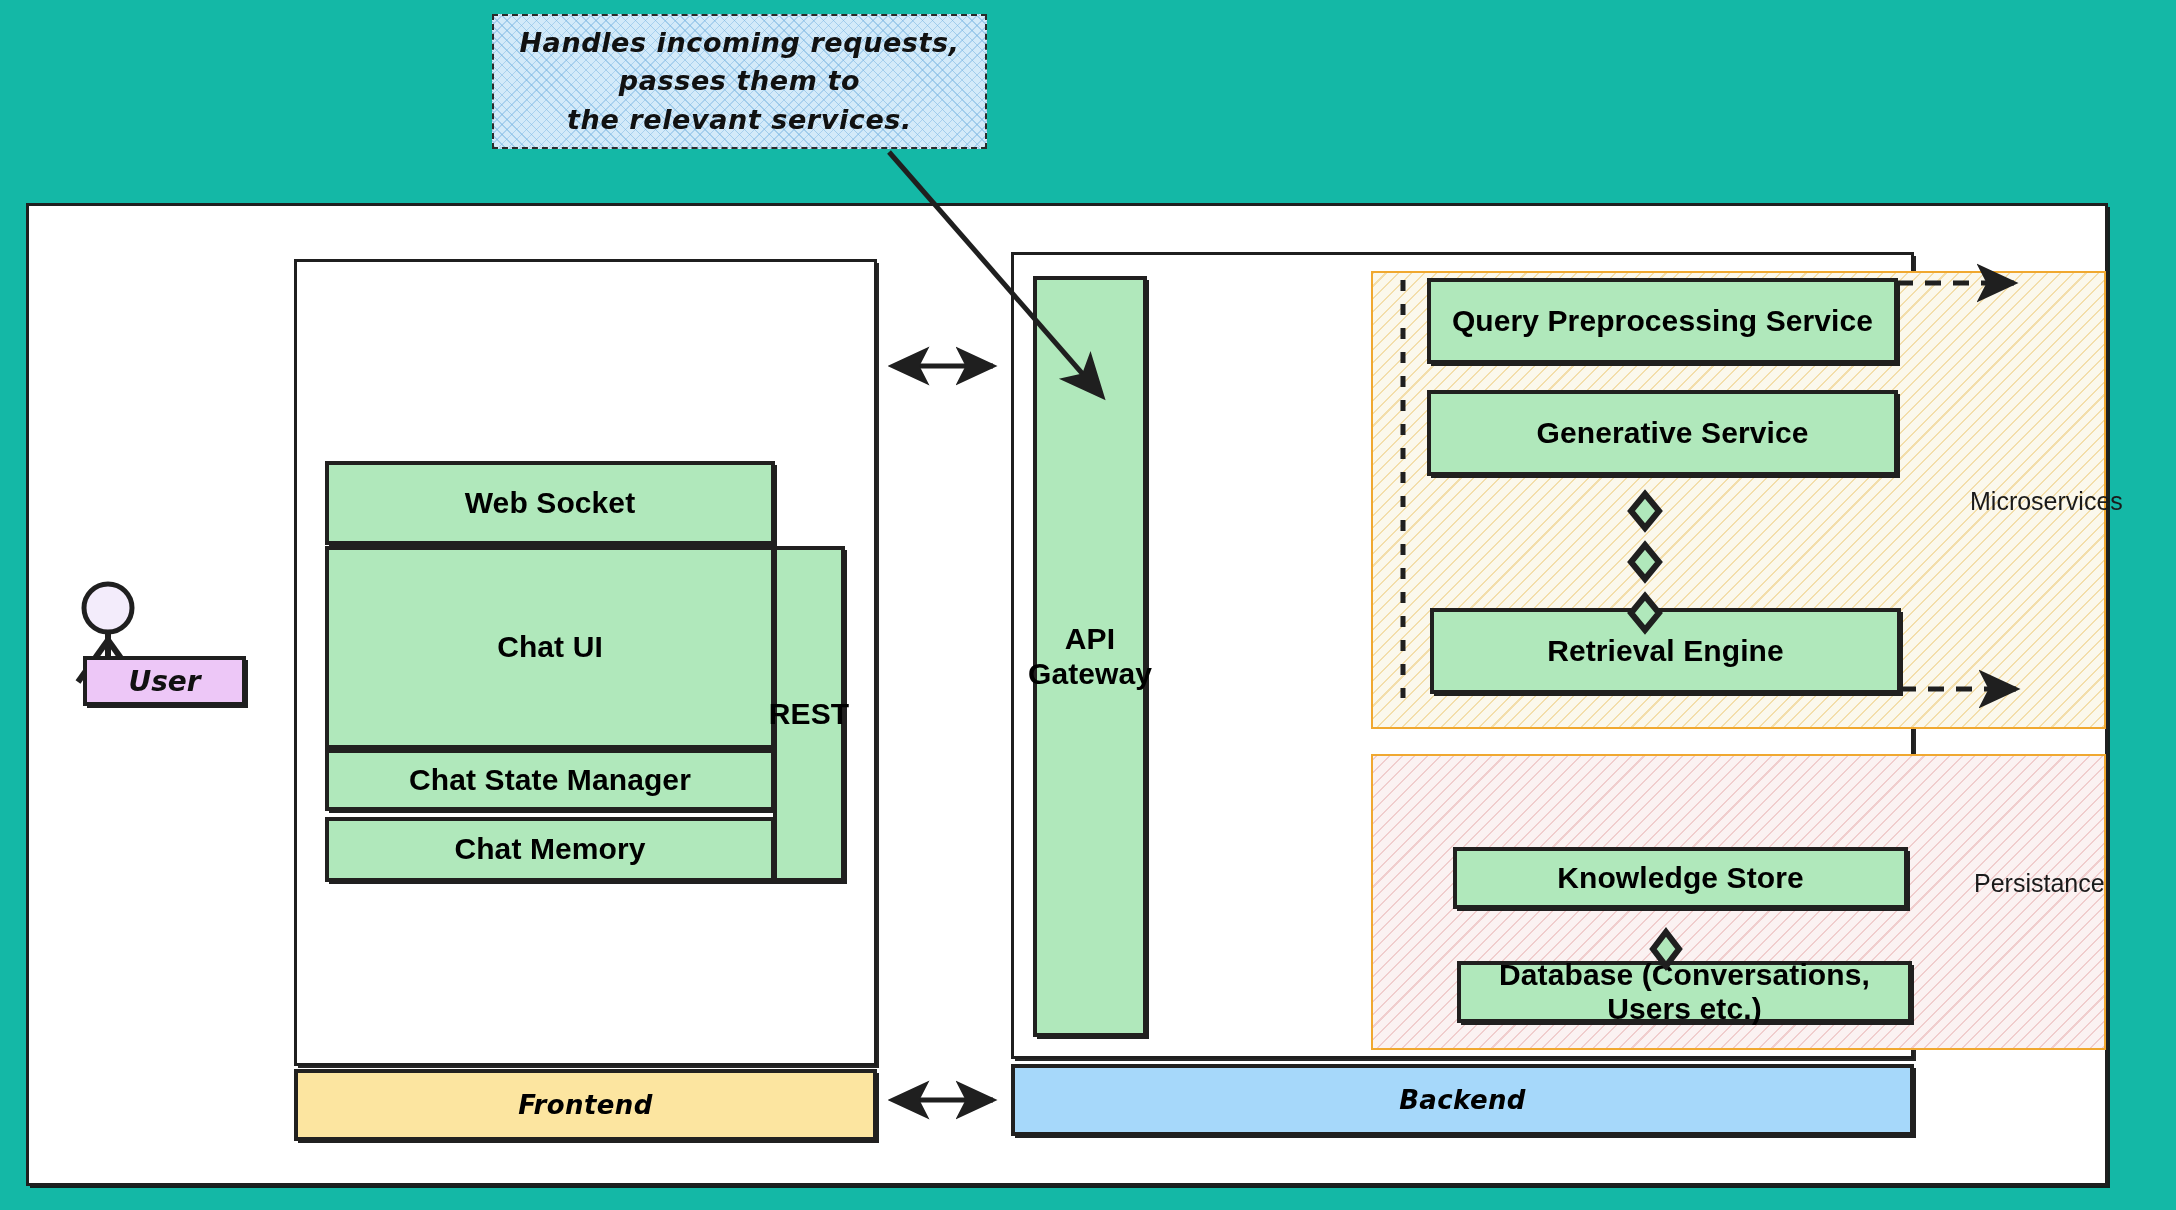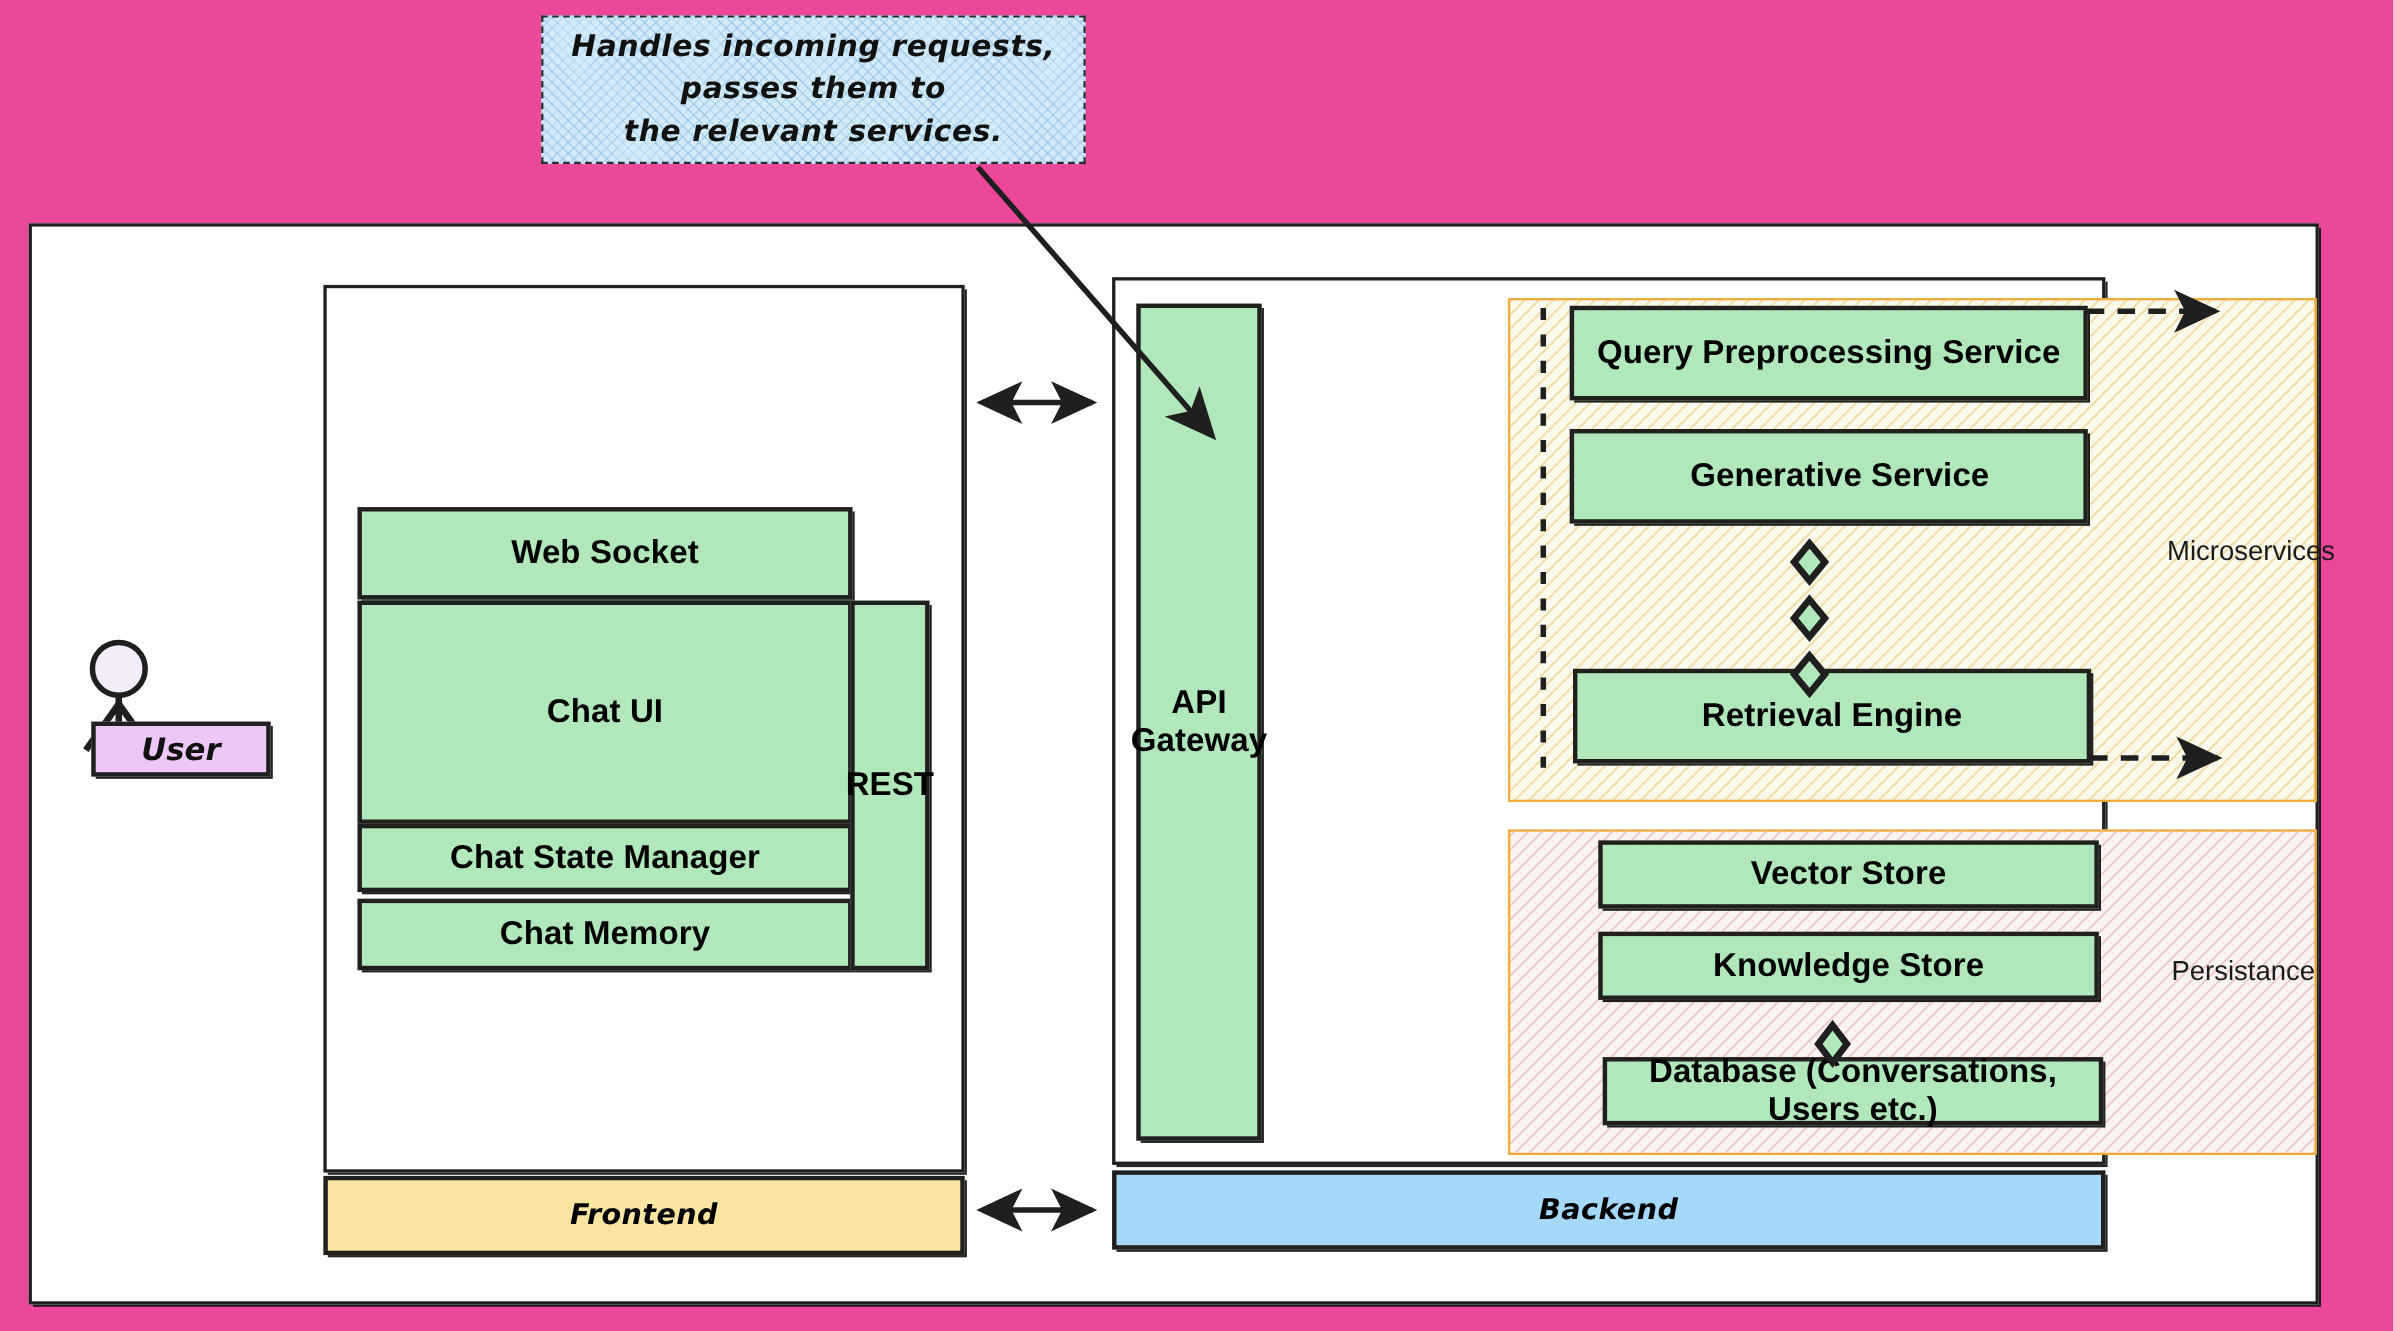--- a/index.html
+++ b/index.html
@@ -7,21 +7,21 @@
     padding: 0;
     background: #ffffff;
   }
   body {
     font-family: "Liberation Sans", sans-serif;
   }
   #canvas {
     position: relative;
     width: 2176px;
     height: 1210px;
-    background: #ec4899;
+    background: #14b8a6;
     overflow: hidden;
   }
 
   
   .box {
     position: absolute;
     box-sizing: border-box;
     display: flex;
     align-items: center;
     justify-content: center;
@@ -223,23 +223,20 @@
   </div>
 
   <div class="box green" style="left:1427px; top:390px; width:471px; height:86px;padding-left:20px;">
     <span>Generative Service</span>
   </div>
 
   <div class="box green" style="left:1430px; top:608px; width:471px; height:86px;">
     <span>Retrieval Engine</span>
   </div>
 
-  <div class="box green" style="left:1453px; top:764px; width:455px; height:62px;">
-    <span>Vector Store</span>
-  </div>
 
   <div class="box green" style="left:1453px; top:847px; width:455px; height:62px;">
     <span>Knowledge Store</span>
   </div>
 
   <div class="box green" style="left:1457px; top:961px; width:455px; height:62px;justify-content:flex-end;">
     <span>Database (Conversations, Users etc.)</span>
   </div>
 
   <div class="box bluebar handwrite" style="left:1011px; top:1064px; width:903px; height:72px;">

